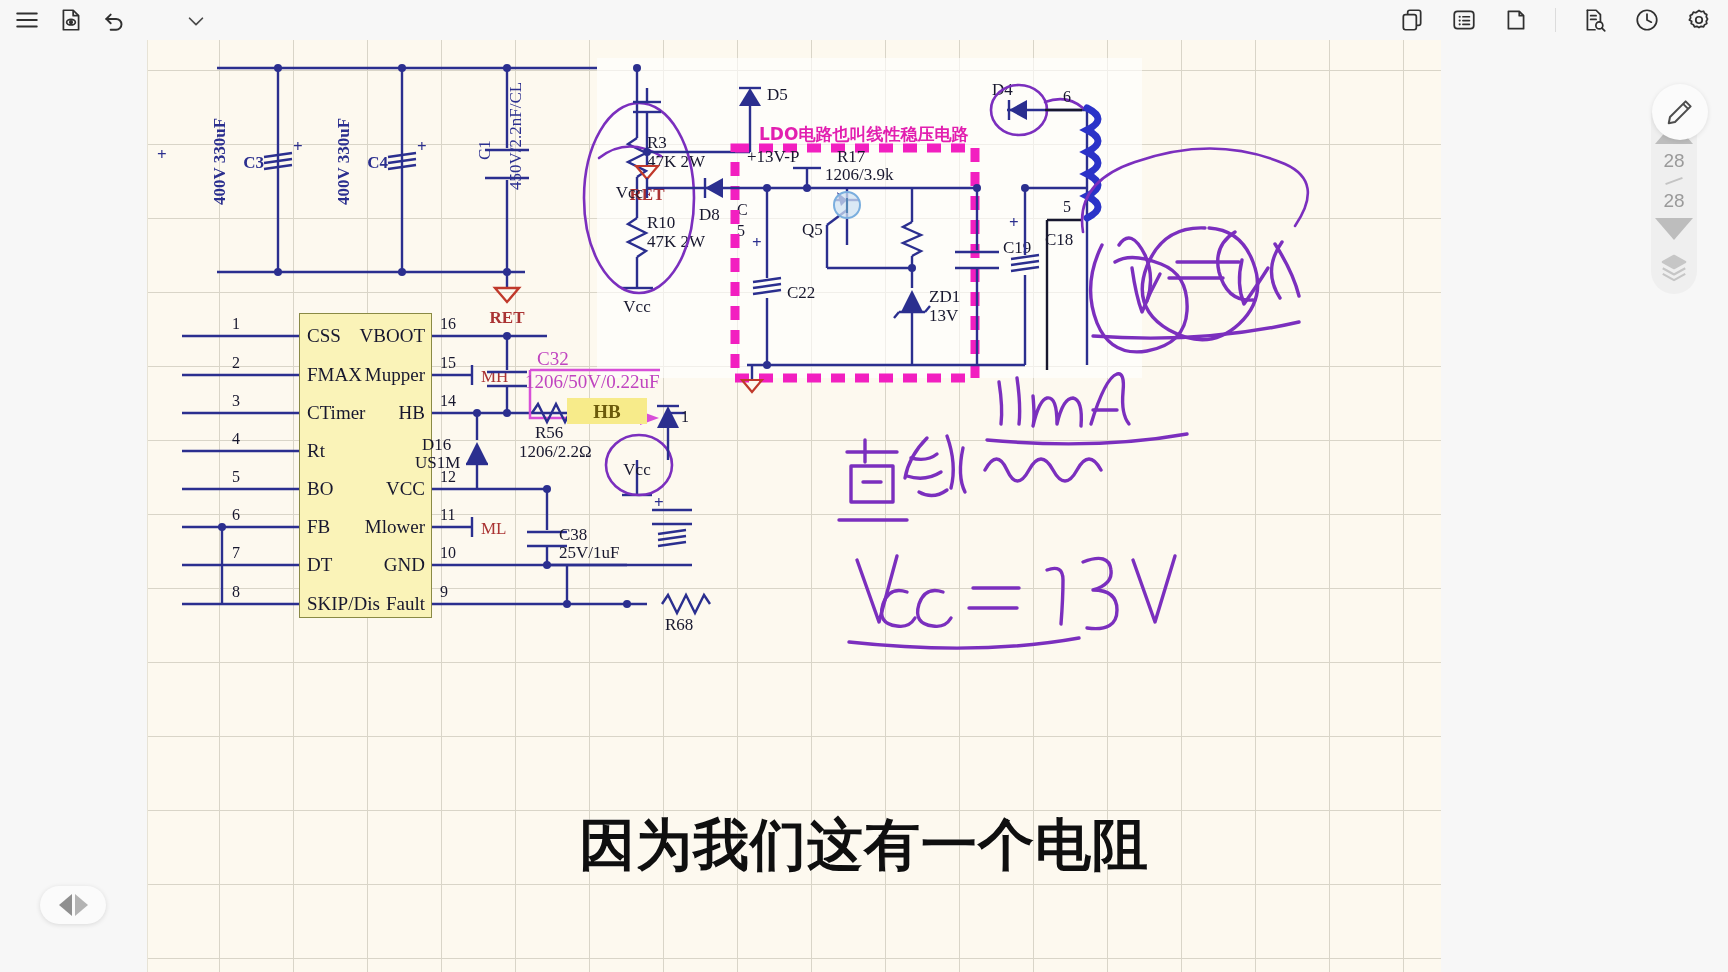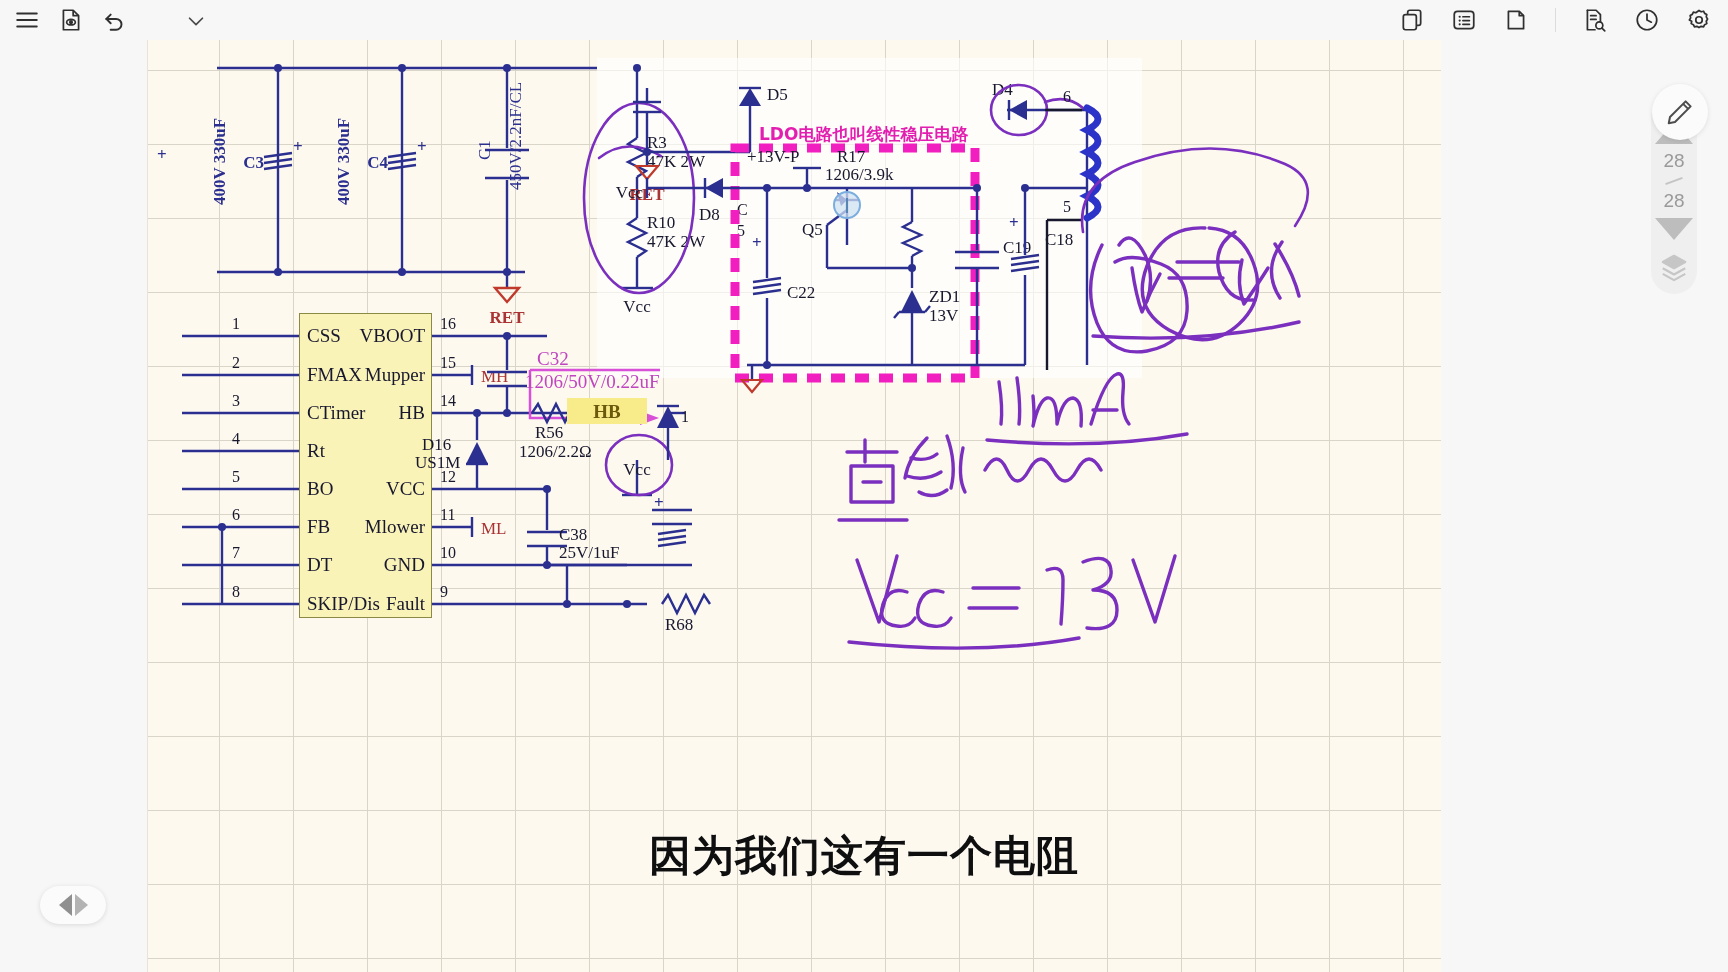--- a/index.html
+++ b/index.html
@@ -81,21 +81,21 @@
   .nav-pill .pl { width: 0; height: 0; border-top: 11px solid transparent; border-bottom: 11px solid transparent;
                   border-right: 13px solid #8f8f8f; }
   .nav-pill .pr { width: 0; height: 0; border-top: 11px solid transparent; border-bottom: 11px solid transparent;
                   border-left: 13px solid #b3b3b3; }
 
   
   .subtitle {
     position: absolute; left: 0; right: 0; bottom: 88px;
     text-align: center;
     font-family: "DejaVu Sans", "Liberation Sans", sans-serif;
-    font-weight: bold; font-size: 42px; color: #0f0f0f;
+    font-weight: bold; font-size: 56px; color: #0f0f0f;
     letter-spacing: 1px; z-index: 30;
     text-shadow: 0 0 2px rgba(255,255,255,.7);
   }
 
   
   .sch { position: absolute; left: 0; top: 0; width: 1294px; height: 932px; }
 
   
   .white-panel {
     position: absolute; left: 450px; top: 18px; width: 545px; height: 320px;

